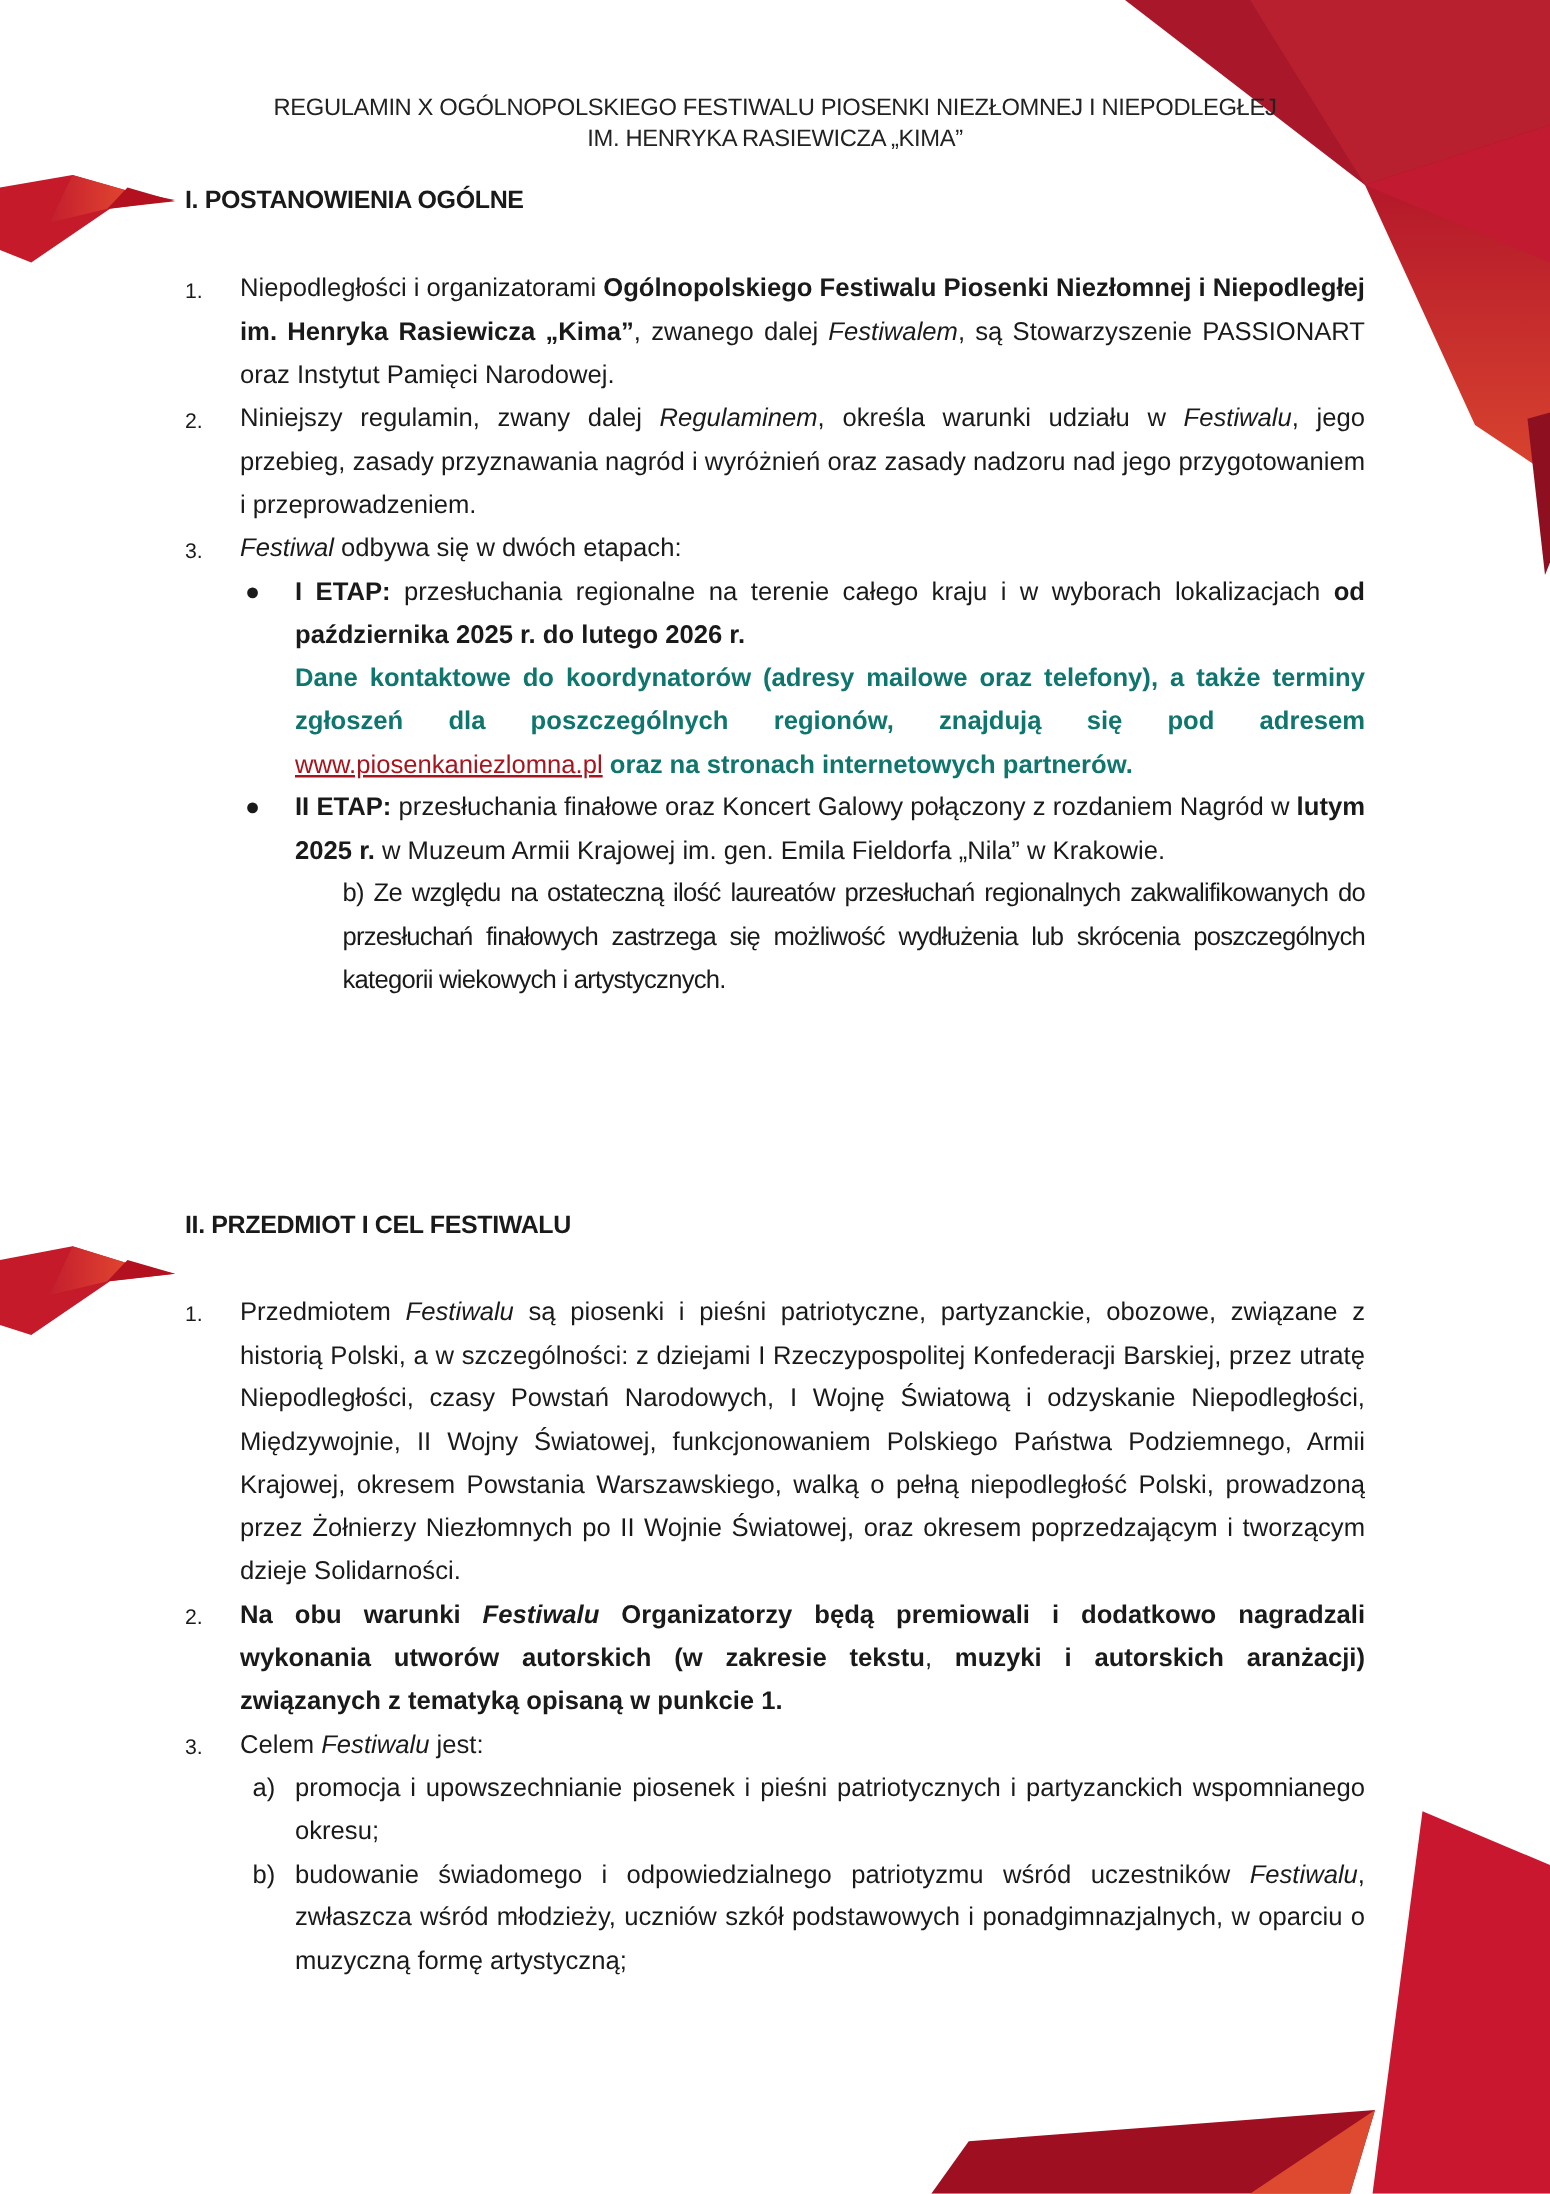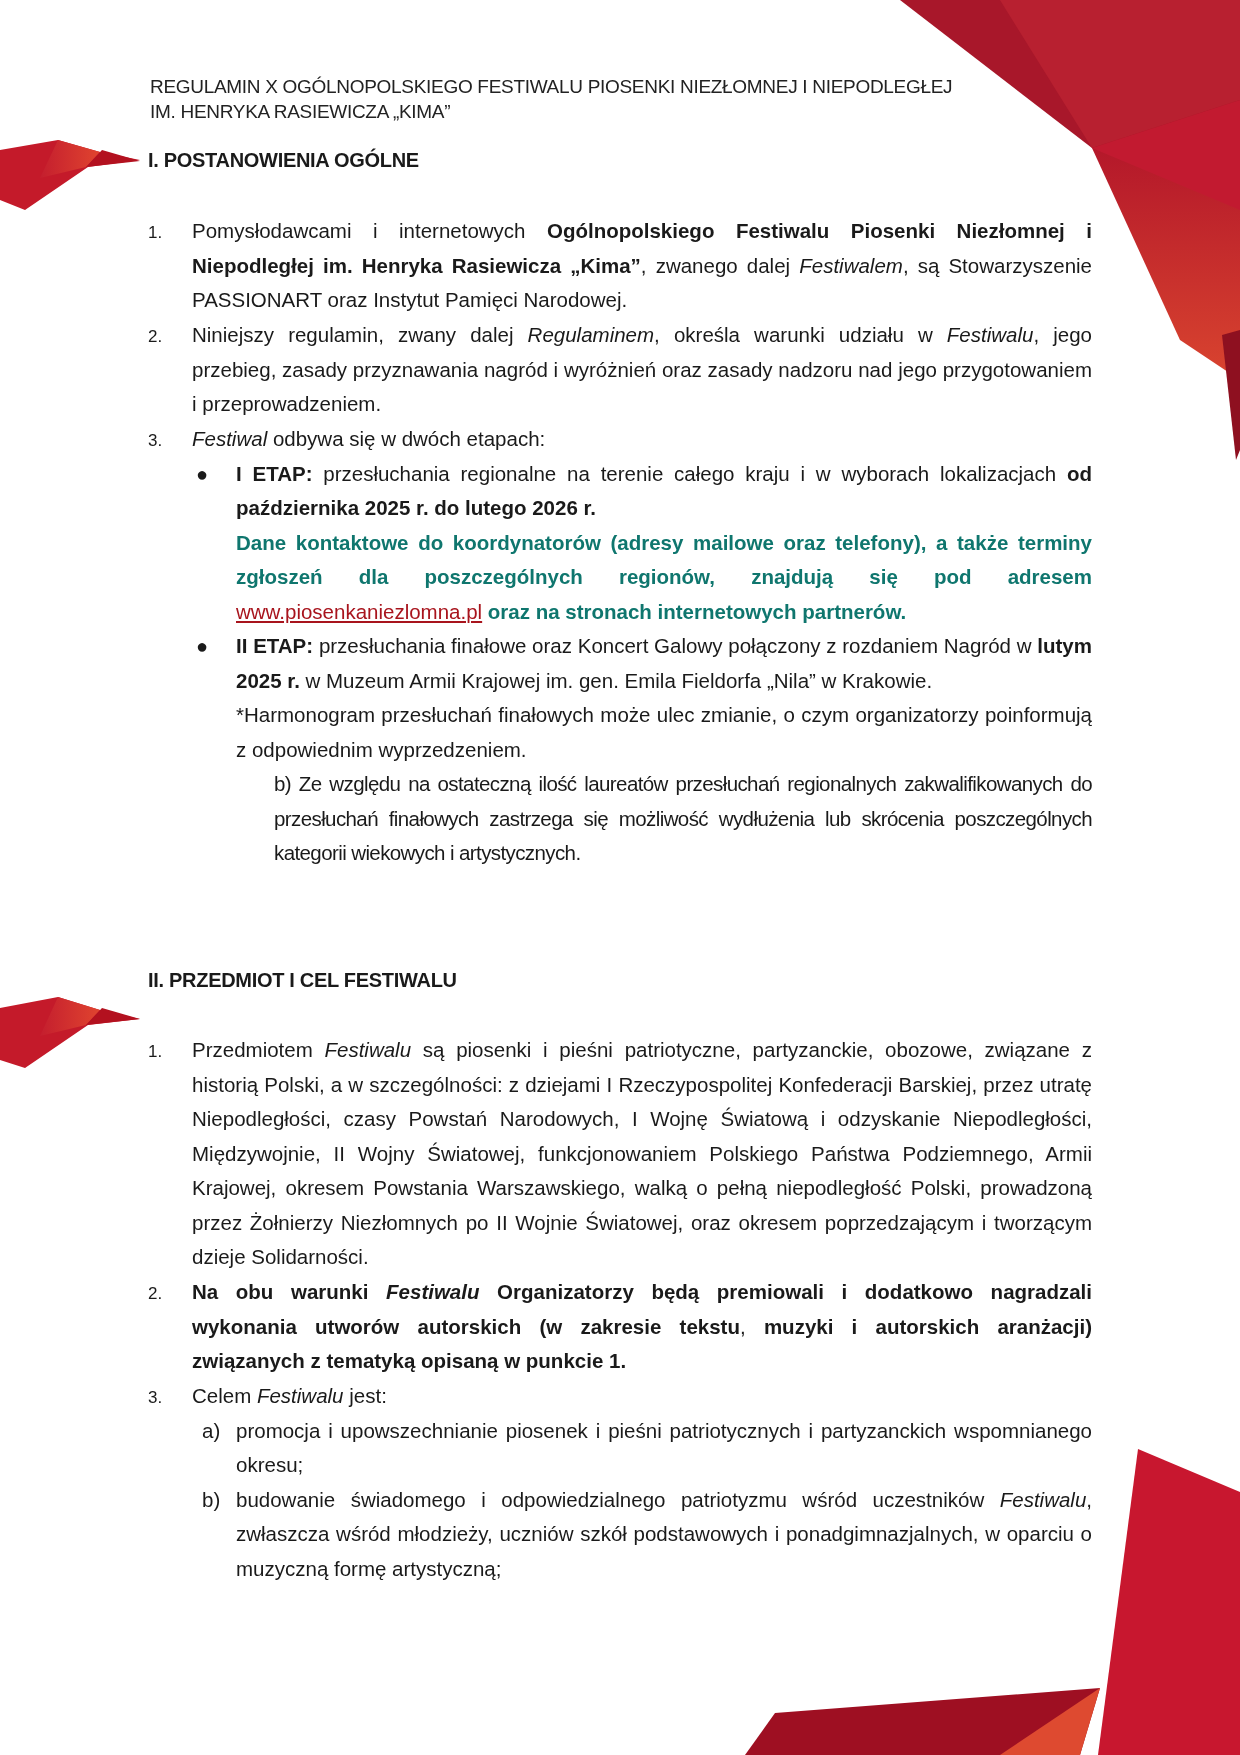--- a/index.html
+++ b/index.html
@@ -1,19 +1,19 @@
 <!DOCTYPE html>
 <html><head>
 <meta charset="utf-8">
 <style>
   html, body { margin: 0; padding: 0; background: #ffffff; }
   body { width: 1240px; height: 1755px; position: relative; overflow: hidden;
          font-family: "Liberation Sans", sans-serif; color: #1a1a1a; }
   .deco { position: absolute; left: 0; top: 0; width: 1240px; height: 1755px; pointer-events: none; }
-  .title { position: absolute; left: 150px; top: 74px; width: 940px; 
+  .title { position: absolute; left: 150px; top: 74px; width: 940px; text-align: center;
            font-size: 19px; line-height: 25px; letter-spacing: -0.3px; color: #222; }
   .h { position: absolute; left: 148px; font-weight: bold; font-size: 20px; letter-spacing: -0.3px; color: #1a1a1a; }
   .para { position: absolute; left: 148px; width: 944px; font-size: 20.5px; line-height: 34.5px;
           text-align: justify; }
   .num { position: absolute; left: 0; width: 30px; font-size: 17px; }
   .body { margin-left: 44px; }
   .sub { margin-left: 88px; position: relative; }
   .bullet { position: absolute; left: -40px; top: 0; font-size: 20px; }
   .letter { position: absolute; left: -34px; top: 0; }
   .red { color: #0f766e; font-weight: bold; }
@@ -68,21 +68,21 @@
 <div class="title">
   <span class="line">REGULAMIN X OGÓLNOPOLSKIEGO FESTIWALU PIOSENKI NIEZŁOMNEJ I NIEPODLEGŁEJ</span>
   <span class="line">IM. HENRYKA RASIEWICZA „KIMA”</span>
 </div>
 
 <div class="h" style="top:149px;">I. POSTANOWIENIA OGÓLNE</div>
 
 <div class="para" style="top:214px;">
   <span class="num" style="top:2px;">1.</span>
   <div class="body">
-    <span>Pomysłodawcami i internetowych </span><b>Ogólnopolskiego Festiwalu Piosenki Niezłomnej i Niepodległej im. Henryka Rasiewicza „Kima”</b><span>, zwanego dalej </span><i>Festiwalem</i><span>, są Stowarzyszenie PASSIONART oraz Instytut Pamięci Narodowej.</span>
+    <span>Niepodległości i organizatorami </span><b>Ogólnopolskiego Festiwalu Piosenki Niezłomnej i Niepodległej im. Henryka Rasiewicza „Kima”</b><span>, zwanego dalej </span><i>Festiwalem</i><span>, są Stowarzyszenie PASSIONART oraz Instytut Pamięci Narodowej.</span>
   </div>
 </div>
 
 <div class="para" style="top:318px;">
   <span class="num" style="top:2px;">2.</span>
   <div class="body">
     <span>Niniejszy regulamin, zwany dalej </span><i>Regulaminem</i><span>, określa warunki udziału w </span><i>Festiwalu</i><span>, jego przebieg, zasady przyznawania nagród i wyróżnień oraz zasady nadzoru nad jego przygotowaniem i przeprowadzeniem.</span>
   </div>
 </div>
 
@@ -96,21 +96,20 @@
     <span class="bullet">●</span>
     <b>I ETAP:</b><span> przesłuchania regionalne na terenie całego kraju i w wyborach lokalizacjach </span><b>od października 2025 r. do lutego 2026 r.</b>
     <div>
       <span class="red">Dane kontaktowe do koordynatorów (adresy mailowe oraz telefony), a także terminy zgłoszeń dla poszczególnych regionów, znajdują się pod adresem </span><a class="link">www.piosenkaniezlomna.pl</a><span class="red"> oraz na stronach internetowych partnerów.</span>
     </div>
   </div>
 
   <div class="sub">
     <span class="bullet">●</span>
     <b>II ETAP:</b><span> przesłuchania finałowe oraz Koncert Galowy połączony z rozdaniem Nagród w </span><b>lutym 2025 r.</b><span> w Muzeum Armii Krajowej im. gen. Emila Fieldorfa „Nila” w Krakowie.</span>
-    <div>*Harmonogram przesłuchań finałowych może ulec zmianie, o czym organizatorzy poinformują z odpowiednim wyprzedzeniem.</div>
     <div class="tight">b) Ze względu na ostateczną ilość laureatów przesłuchań regionalnych zakwalifikowanych do przesłuchań finałowych zastrzega się możliwość wydłużenia lub skrócenia poszczególnych kategorii wiekowych i artystycznych.</div>
   </div>
 </div>
 
 <div class="h" style="top:969px;">II. PRZEDMIOT I CEL FESTIWALU</div>
 
 <div class="para" style="top:1033px;">
   <span class="num" style="top:2px;">1.</span>
   <div class="body">
     <span>Przedmiotem </span><i>Festiwalu</i><span> są piosenki i pieśni patriotyczne, partyzanckie, obozowe, związane z historią Polski, a w szczególności: z dziejami I Rzeczypospolitej Konfederacji Barskiej, przez utratę Niepodległości, czasy Powstań Narodowych, I Wojnę Światową i odzyskanie Niepodległości, Międzywojnie, II Wojny Światowej, funkcjonowaniem Polskiego Państwa Podziemnego, Armii Krajowej, okresem Powstania Warszawskiego, walką o pełną niepodległość Polski, prowadzoną przez Żołnierzy Niezłomnych po II Wojnie Światowej, oraz okresem poprzedzającym i tworzącym dzieje Solidarności.</span>

